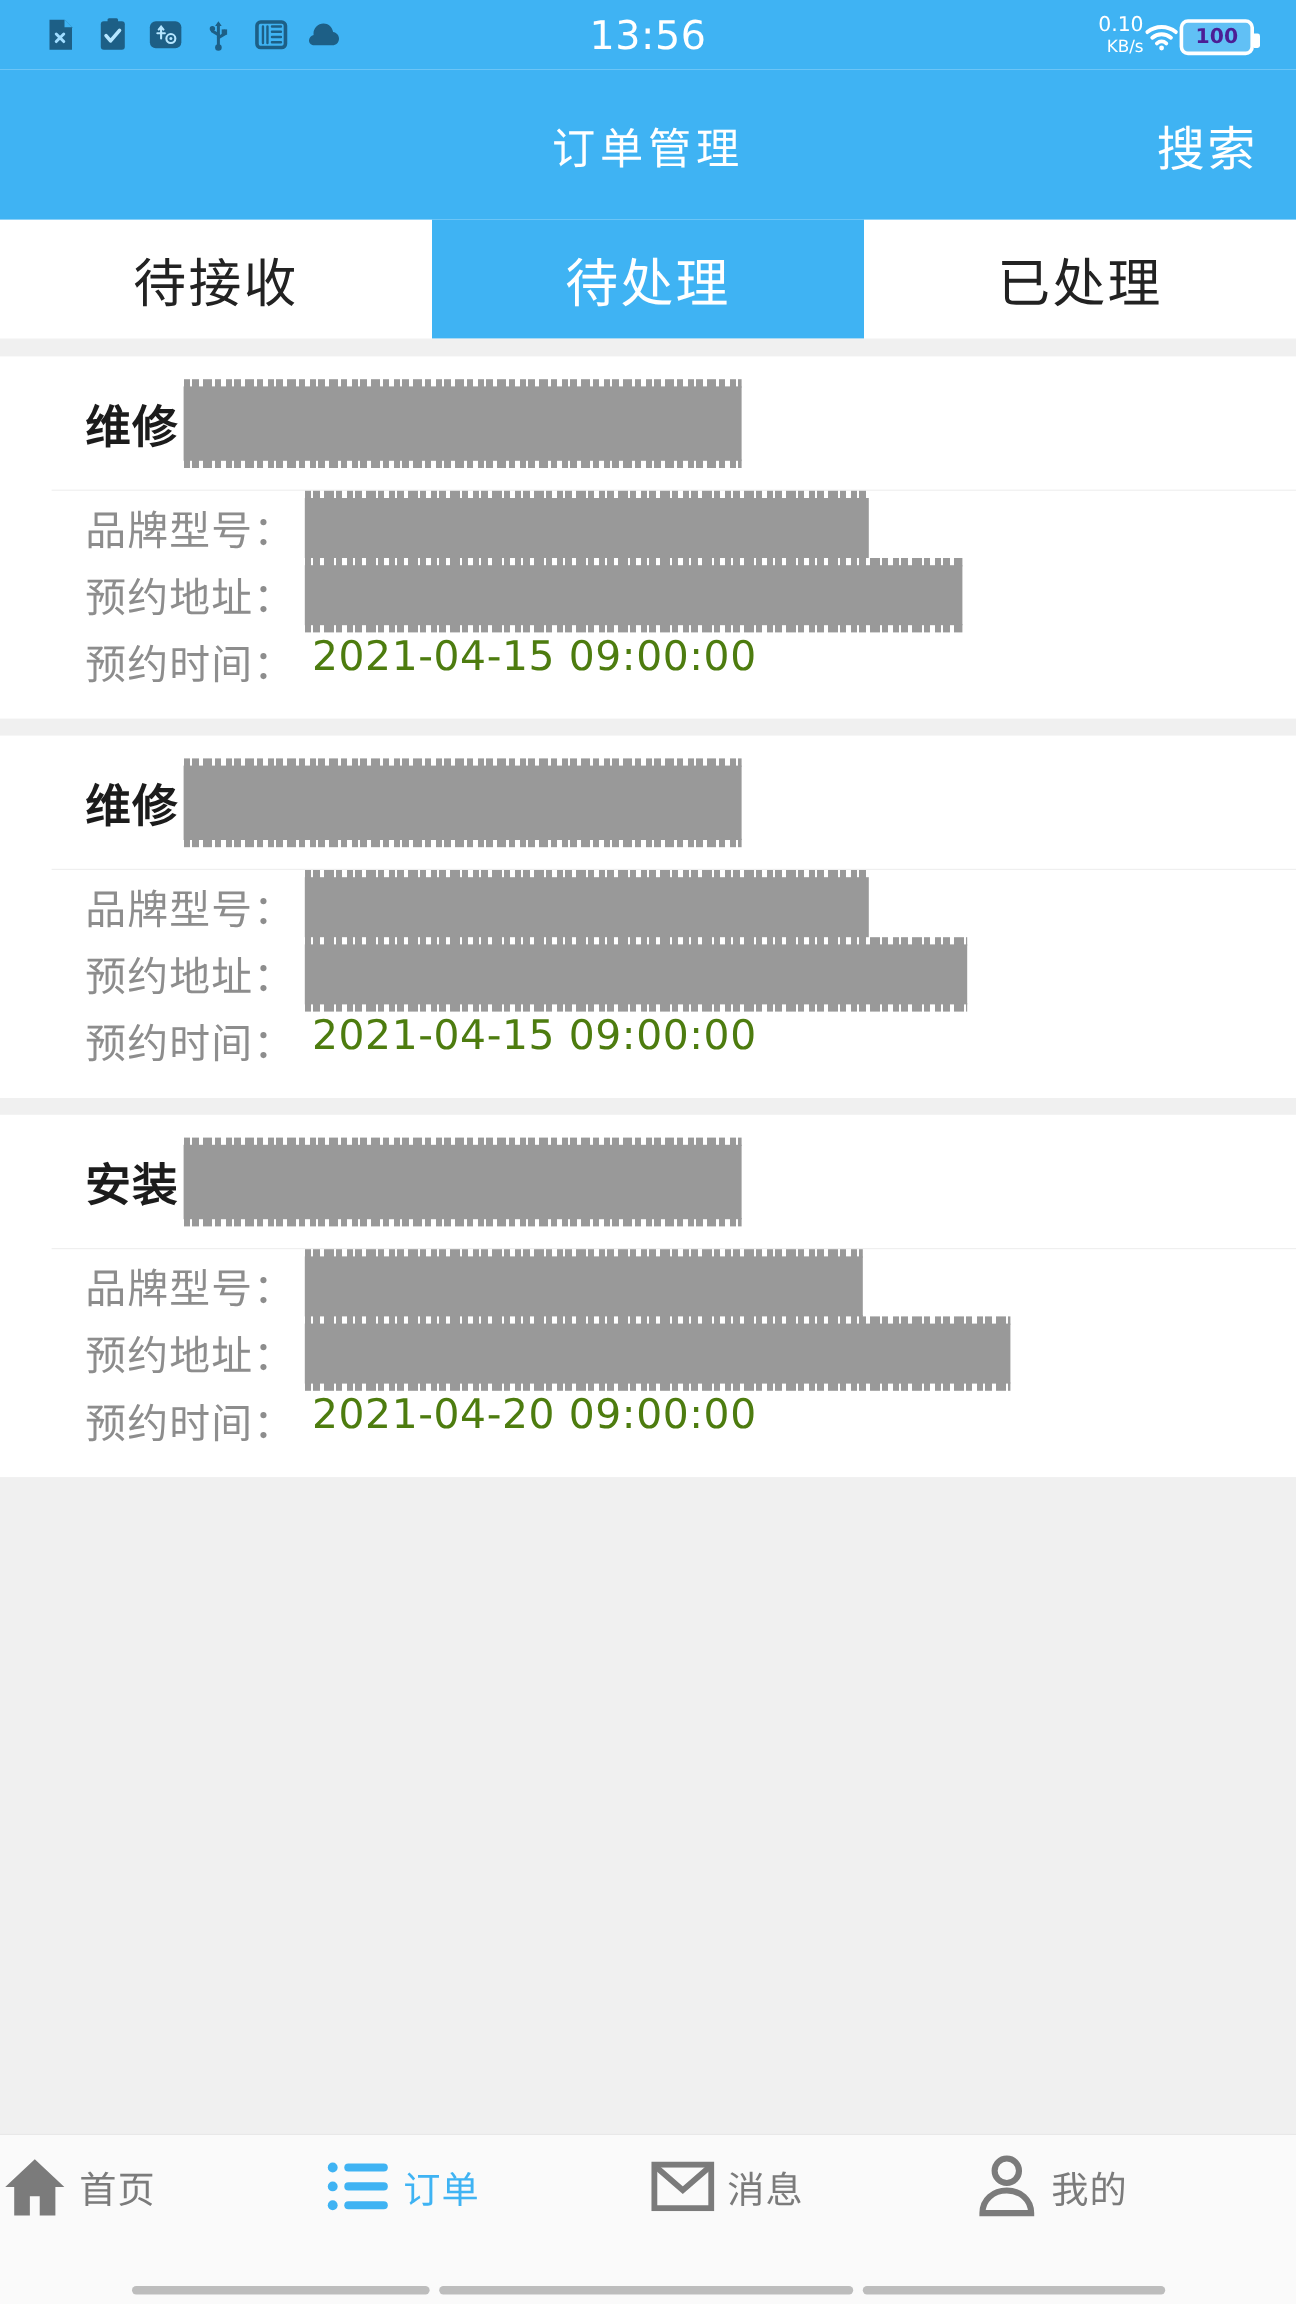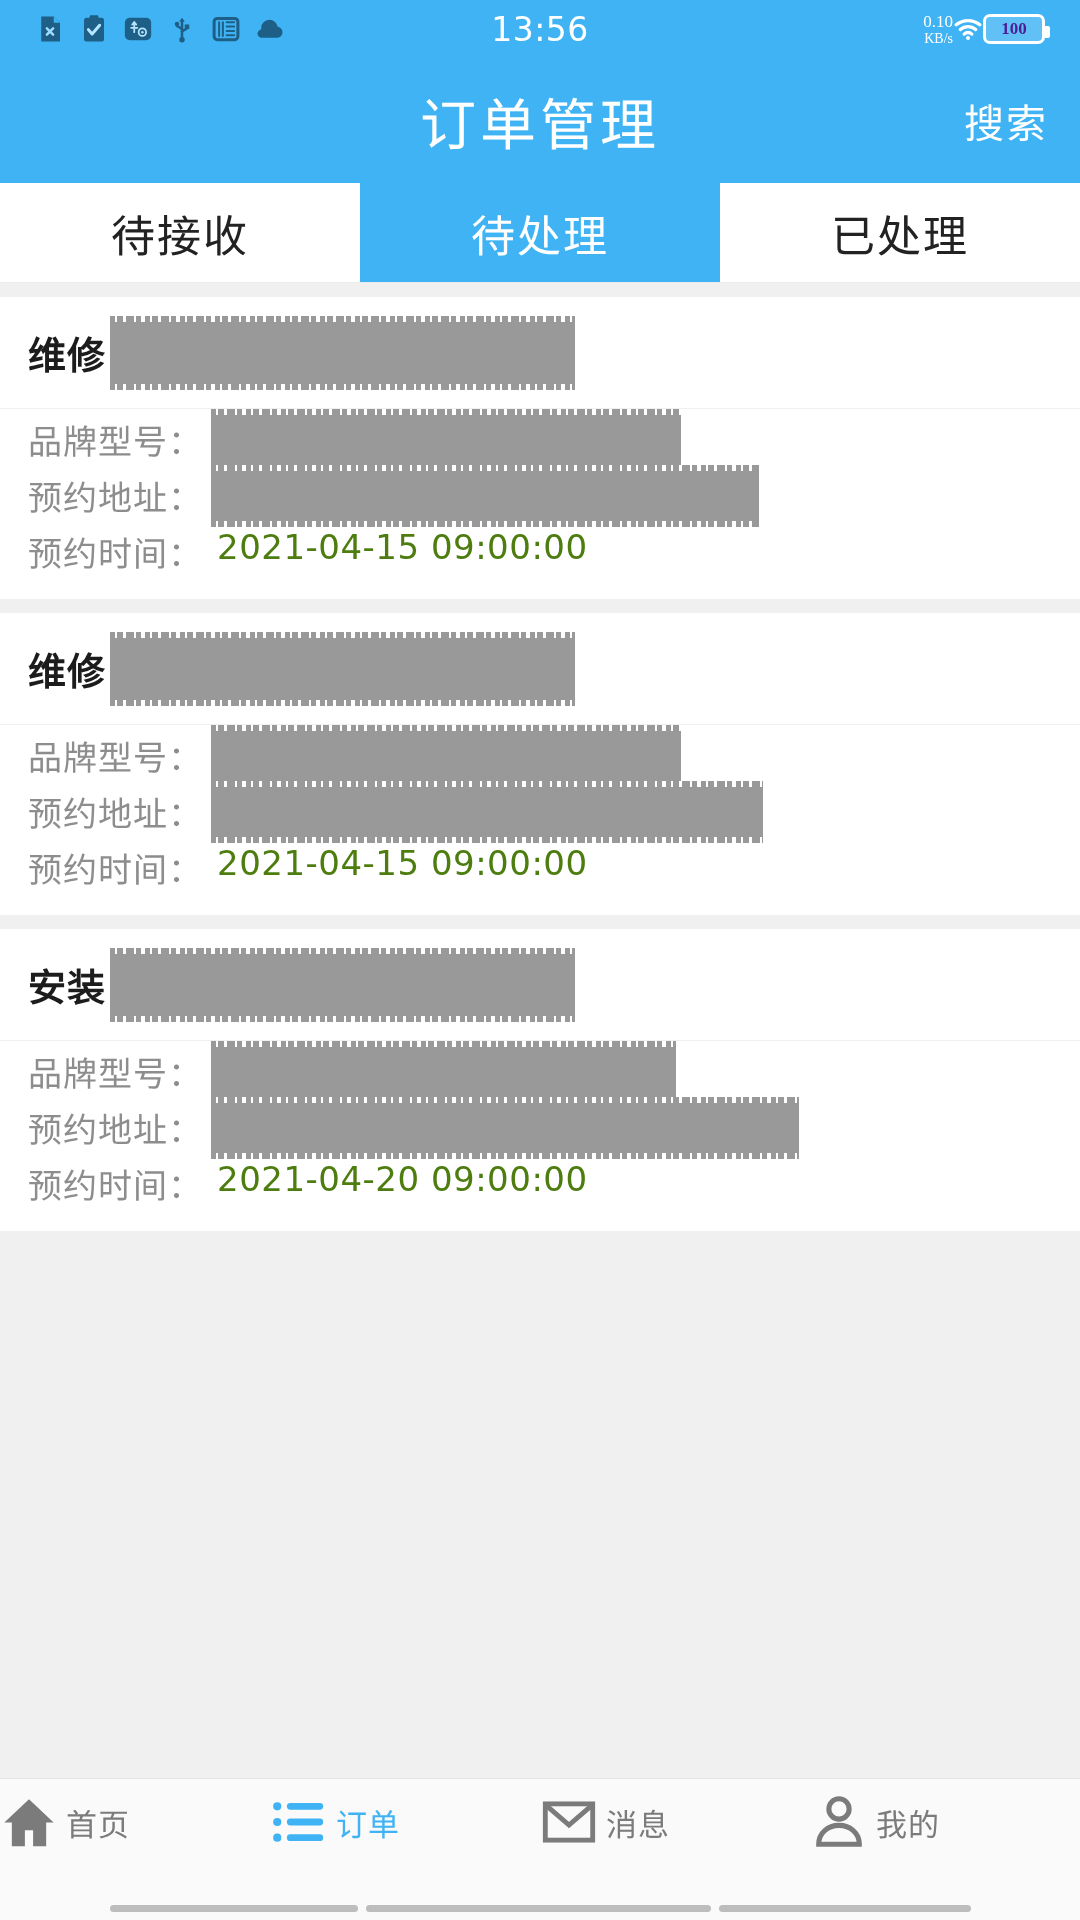--- a/index.html
+++ b/index.html
@@ -20,21 +20,21 @@
   }
   .sb-left{ display:flex; align-items:center; gap:14px; }
   .sb-ic{ width:30px; height:30px; display:block; }
   .sb-center{
     position:absolute; left:0; right:0; top:0; bottom:0;
     display:flex; align-items:center; justify-content:center;
     pointer-events:none;
   }
   .sb-clock{ color:#ffffff; font-size:33px; letter-spacing:0.5px; }
   .sb-right{
-    margin-left:auto; display:flex; align-items:center; gap:0;font-family:Liberation Serif, serif;
+    margin-left:auto; display:flex; align-items:flex-end; gap:0;
   }
   .sb-net{ display:flex; flex-direction:column; align-items:flex-end; line-height:1; }
   .sb-net-top{ color:#ffffff; font-size:17px; }
   .sb-net-bot{ color:#ffffff; font-size:14px; margin-top:2px; }
   .sb-batt{
     width:62px; height:30px; border:3px solid #ffffff; border-radius:7px;
     display:flex; align-items:center; justify-content:center; position:relative;
     background:rgba(255,255,255,0.18);
   }
   .sb-batt:after{
@@ -43,21 +43,21 @@
   }
   .sb-batt-txt{ color:#4c1d95; font-size:17px; font-weight:bold; }
 
   
   .app-bar{
     flex:0 0 125px; height:125px; background:#3fb3f3;
     display:flex; align-items:center; position:relative;
   }
   .app-title{
     position:absolute; left:0; right:0; text-align:center;
-    color:#ffffff; font-size:56px; letter-spacing:4px;
+    color:#ffffff; font-size:36px; letter-spacing:4px;
   }
   .app-search{
     margin-left:auto; margin-right:28px;
     color:#ffffff; font-size:40px; letter-spacing:2px; z-index:2;
     padding:6px 4px;
   }
 
   
   .tabs{
     flex:0 0 100px; height:100px; background:#ffffff;
@@ -69,21 +69,21 @@
   }
   .tab.active{ background:#3fb3f3; color:#ffffff; }
 
   
   .list{
     flex:1 1 auto; background:#f0f0f0; overflow:hidden;
     display:flex; flex-direction:column;
   }
   .list-gap{ height:14px; flex:0 0 14px; background:#f0f0f0; }
 
-  .card{ background:#ffffff; flex:0 0 auto; }
+  .card{ background:#ffffff; flex:0 0 auto;padding-left:43px; }
   .card-head{
     height:112px; display:flex; align-items:center;
     padding:0 28px; border-bottom:1px solid #efefef;
   }
   .card-type{
     font-size:38px; font-weight:bold; color:#1c1c1c;
     letter-spacing:1px; flex:0 0 auto;
   }
   .card-body{ padding:6px 0 16px 0; }
   .row{

